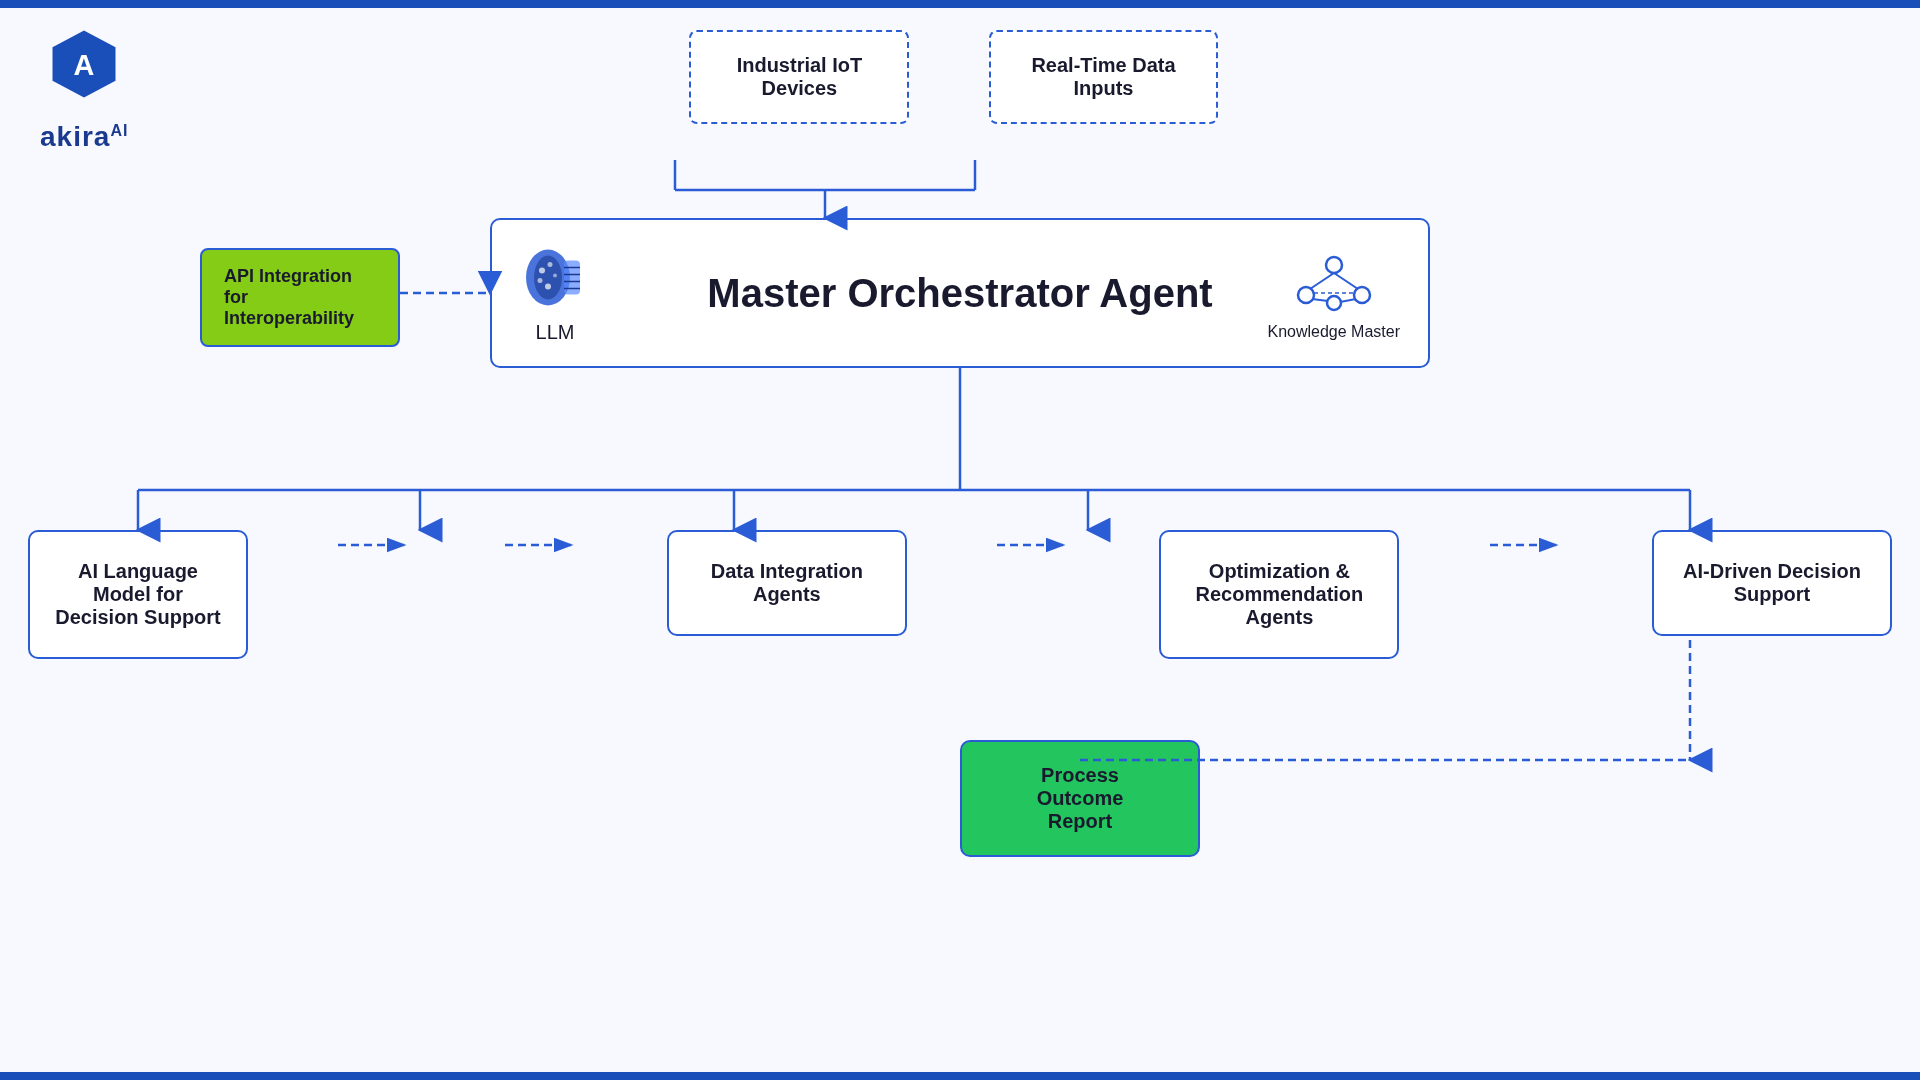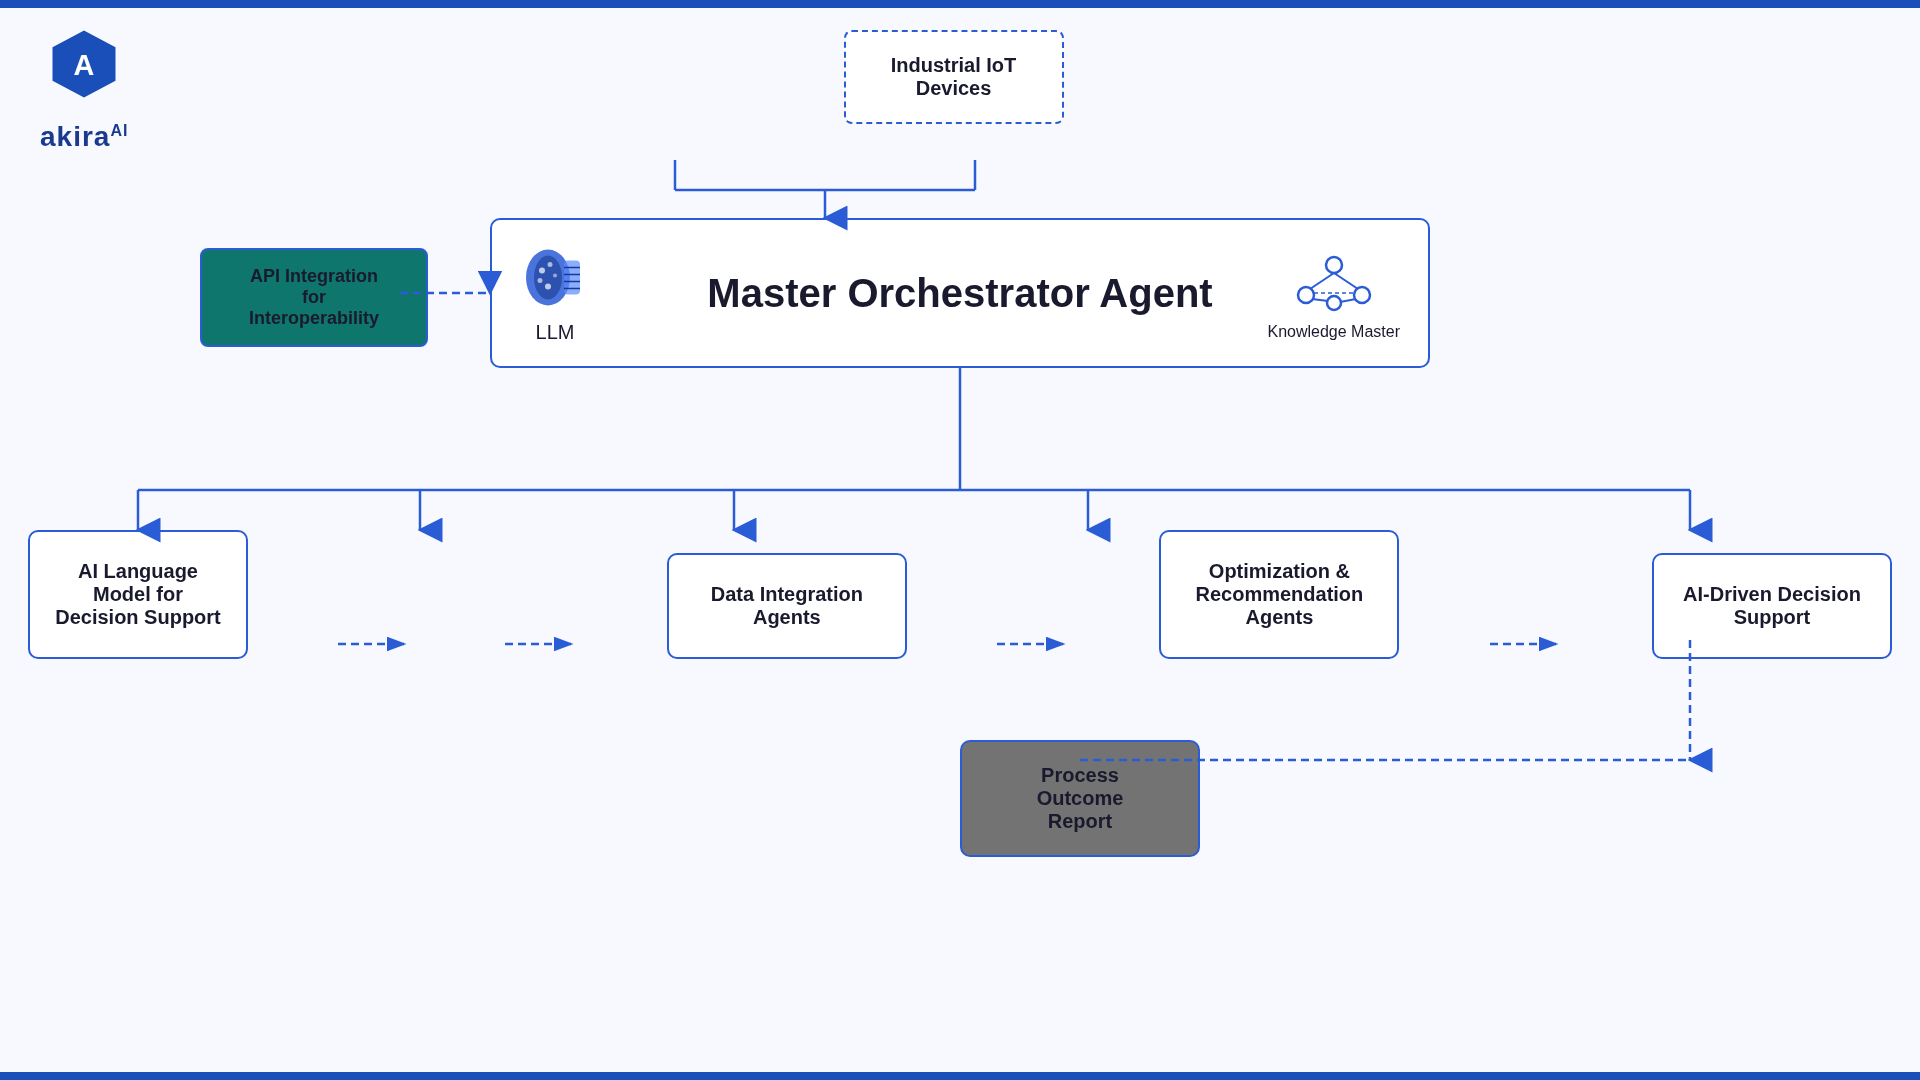--- a/index.html
+++ b/index.html
@@ -70,26 +70,26 @@
     }
 
     
     .api-box {
       position: absolute;
       top: 248px;
       left: 200px;
       border: 2px solid #2a5cd6;
       border-radius: 8px;
       padding: 16px 22px;
-      text-align: center;
+      text-align: left;
       font-size: 18px;
       font-weight: 600;
       color: #1a1a2e;
-      background: #0f766e;
-      width: 228px;
+      background: #84cc16;
+      width: 200px;
     }
     .agent-box {
       border: 2px solid #2a5cd6;
       border-radius: 10px;
       padding: 28px 18px;
       text-align: center;
       font-size: 20px;
       font-weight: bold;
       color: #1a1a2e;
       background: white;
@@ -108,21 +108,21 @@
       position: absolute;
       top: 740px;
       left: 960px;
       border: 2px solid #2a5cd6;
       border-radius: 10px;
       padding: 22px 36px;
       text-align: center;
       font-size: 20px;
       font-weight: bold;
       color: #1a1a2e;
-      background: #737373;
+      background: #22c55e;
       width: 240px;
     }
 
     
     .arrows-svg {
       position: absolute;
       top: 0;
       left: 0;
       width: 1920px;
       height: 1080px;
@@ -140,20 +140,21 @@
     <polygon points="40,4 74,22 74,58 40,76 6,58 6,22" fill="#1a4fba" stroke="#1a4fba" stroke-width="2"></polygon>
     <text x="40" y="52" text-anchor="middle" font-size="32" font-weight="bold" fill="white" font-family="Arial">A</text>
   </svg>
   <div class="logo-text">
     akira<sup>AI</sup>
   </div>
 </div>
 
 <div style="position:absolute; top:30px; left:0; right:13px; display:flex; justify-content:center; gap:80px;">
   <div class="input-box">Industrial IoT<br>Devices</div>
+  <div class="input-box">Real-Time Data<br>Inputs</div>
 </div>
 
 <div style="position:absolute; top:218px; left:490px; width:940px; height:150px; border:2.5px solid #2a5cd6; border-radius:10px; background:white; display:flex; align-items:center; justify-content:center;">
 
   <div style="position:absolute; left:28px; top:50%; transform:translateY(-50%); text-align:center;">
     <svg width="70" height="70" viewBox="0 0 70 70">
 
       <ellipse cx="28" cy="35" rx="22" ry="28" fill="#2a5cd6" opacity="0.85"></ellipse>
       <ellipse cx="28" cy="35" rx="14" ry="22" fill="#1a3a8f" opacity="0.6"></ellipse>
 
@@ -184,21 +185,21 @@
       <line x1="18" y1="54" x2="34" y2="56" stroke="#2a5cd6" stroke-width="2"></line>
       <line x1="62" y1="54" x2="46" y2="57" stroke="#2a5cd6" stroke-width="2"></line>
       <line x1="20" y1="48" x2="60" y2="48" stroke="#2a5cd6" stroke-width="1.5" stroke-dasharray="4,3"></line>
     </svg>
     <div class="kg-label">Knowledge Master</div>
   </div>
 </div>
 
 <div class="api-box">API Integration<br>for<br>Interoperability</div>
 
-<div style="position:absolute; top:530px; left:28px; right:28px; display:flex; justify-content:space-between; align-items:flex-end;">
+<div style="position:absolute; top:530px; left:28px; right:28px; display:flex; justify-content:space-between; align-items:flex-start;">
 
   <div class="agent-box">AI Language<br>Model for<br>Decision Support</div>
 
   <svg width="80" height="30" viewBox="0 0 80 30">
     <defs>
         <marker id="ah1" markerWidth="8" markerHeight="8" refX="7" refY="3" orient="auto">
           <path d="M0,0 L0,6 L8,3 z" fill="#2a5cd6"></path>
         </marker>
       </defs>
     <line x1="4" y1="15" x2="70" y2="15" stroke="#2a5cd6" stroke-width="2.5" stroke-dasharray="8,5" marker-end="url(#ah1)"></line>

